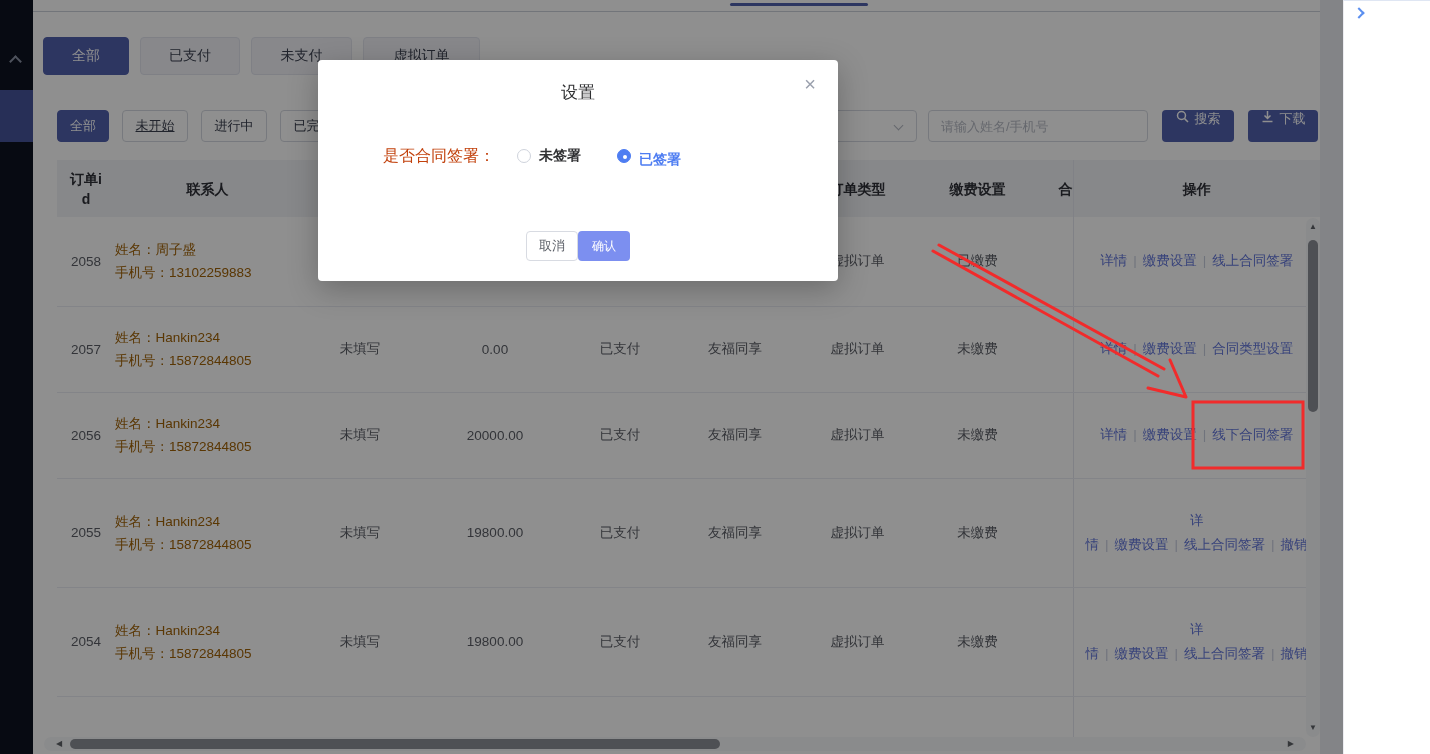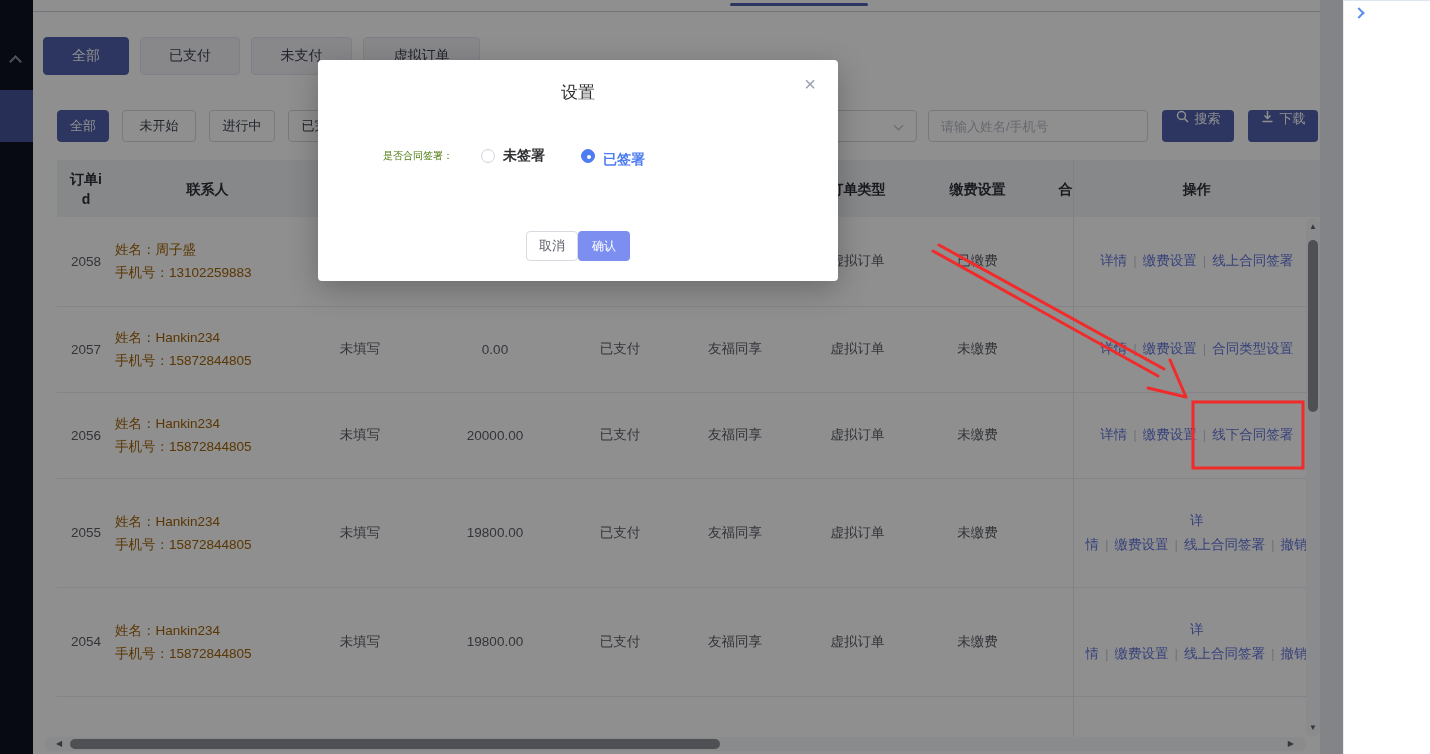--- a/index.html
+++ b/index.html
@@ -24,21 +24,21 @@
   .order-tab{height:38px;display:flex;align-items:center;justify-content:center;font-size:14px;color:#3c4150;background:#f2f3f8;border:1px solid #e2e4ee;border-radius:4px;cursor:pointer;}
   .order-tab:nth-of-type(1){width:86px;}
   .order-tab:nth-of-type(2){width:100px;}
   .order-tab:nth-of-type(3){width:101px;}
   .order-tab:nth-of-type(4){width:117px;}
   .order-tab.active{background:var(--primary);border-color:var(--primary);color:#fff;}
 
   #filter-tabs{position:absolute;left:24px;top:110px;display:flex;gap:13px;}
   .filter-tab{height:32px;display:flex;align-items:center;justify-content:center;font-size:13px;color:#3c4150;background:#fff;border:1px solid #d5d8e0;border-radius:4px;cursor:pointer;}
   .filter-tab:nth-of-type(1){width:52px;}
-  .filter-tab:nth-of-type(2){width:74px;}
+  .filter-tab:nth-of-type(2){width:66px;text-decoration:underline;}
   .filter-tab:nth-of-type(3){width:66px;}
   .filter-tab:nth-of-type(4){width:66px;}
   .filter-tab.active{background:var(--primary);border-color:var(--primary);color:#fff;}
 
   #status-select{position:absolute;left:757px;top:110px;width:127px;height:32px;background:#fff;border:1px solid #d5d8e0;border-radius:4px;}
   #status-select .chev{position:absolute;right:14px;top:11px;width:7px;height:7px;border-right:1.5px solid #b4b8c2;border-bottom:1.5px solid #b4b8c2;transform:rotate(45deg);}
 
   #search-input{position:absolute;left:895px;top:110px;width:220px;height:32px;border:1px solid #d5d8e0;border-radius:4px;padding:0 12px;font-size:13px;color:#303133;outline:none;font-family:inherit;}
   #search-input::placeholder{color:#b6bac4;}
 
@@ -82,21 +82,21 @@
   #rp-chevron{position:absolute;left:11px;top:8px;width:8px;height:8px;border-top:2px solid #5b8ff0;border-right:2px solid #5b8ff0;transform:rotate(45deg);cursor:pointer;}
 
   
   #annotations{position:absolute;left:0;top:0;z-index:30;pointer-events:none;}
 
   
   #modal{position:absolute;left:318px;top:60px;width:520px;height:221px;background:#fff;border-radius:4px;box-shadow:0 8px 30px rgba(0,0,0,0.25);z-index:40;}
   #modal-title{position:absolute;left:0;top:21px;width:100%;text-align:center;font-size:17px;color:#303133;}
   #modal-close{position:absolute;right:22px;top:14px;font-size:20px;color:#9aa0ad;cursor:pointer;line-height:20px;}
   #modal-row{position:absolute;left:65px;top:86px;height:20px;display:flex;align-items:center;}
-  #modal-label{font-size:10px;color:#4d7c0f;margin-right:28px;}
+  #modal-label{font-size:16px;color:#c2410c;margin-right:22px;}
   .radio-item{display:flex;align-items:center;margin-right:36px;cursor:pointer;}
   .radio-circle{width:14px;height:14px;border-radius:50%;border:1px solid #cfd3dc;background:#fff;margin-right:8px;position:relative;}
   .radio-item.selected .radio-circle{background:var(--radio);border-color:var(--radio);}
   .radio-item.selected .radio-circle::after{content:"";position:absolute;left:4.5px;top:4.5px;width:4px;height:4px;border-radius:50%;background:#fff;}
   .radio-label{font-size:14px;color:#303133;font-weight:bold;}
   .radio-item.selected .radio-label{color:var(--radio);margin-top:8px;}
   #modal-footer{position:absolute;left:0;top:171px;width:100%;display:flex;justify-content:center;}
   #cancel-btn{width:52px;height:30px;background:#fff;border:1px solid #d8dbe2;border-radius:4px;font-size:13px;color:#5a5e66;cursor:pointer;font-family:inherit;}
   #confirm-btn{width:52px;height:30px;background:var(--confirm);border:none;border-radius:4px;font-size:12px;color:#fff;cursor:pointer;font-family:inherit;}
 </style>

